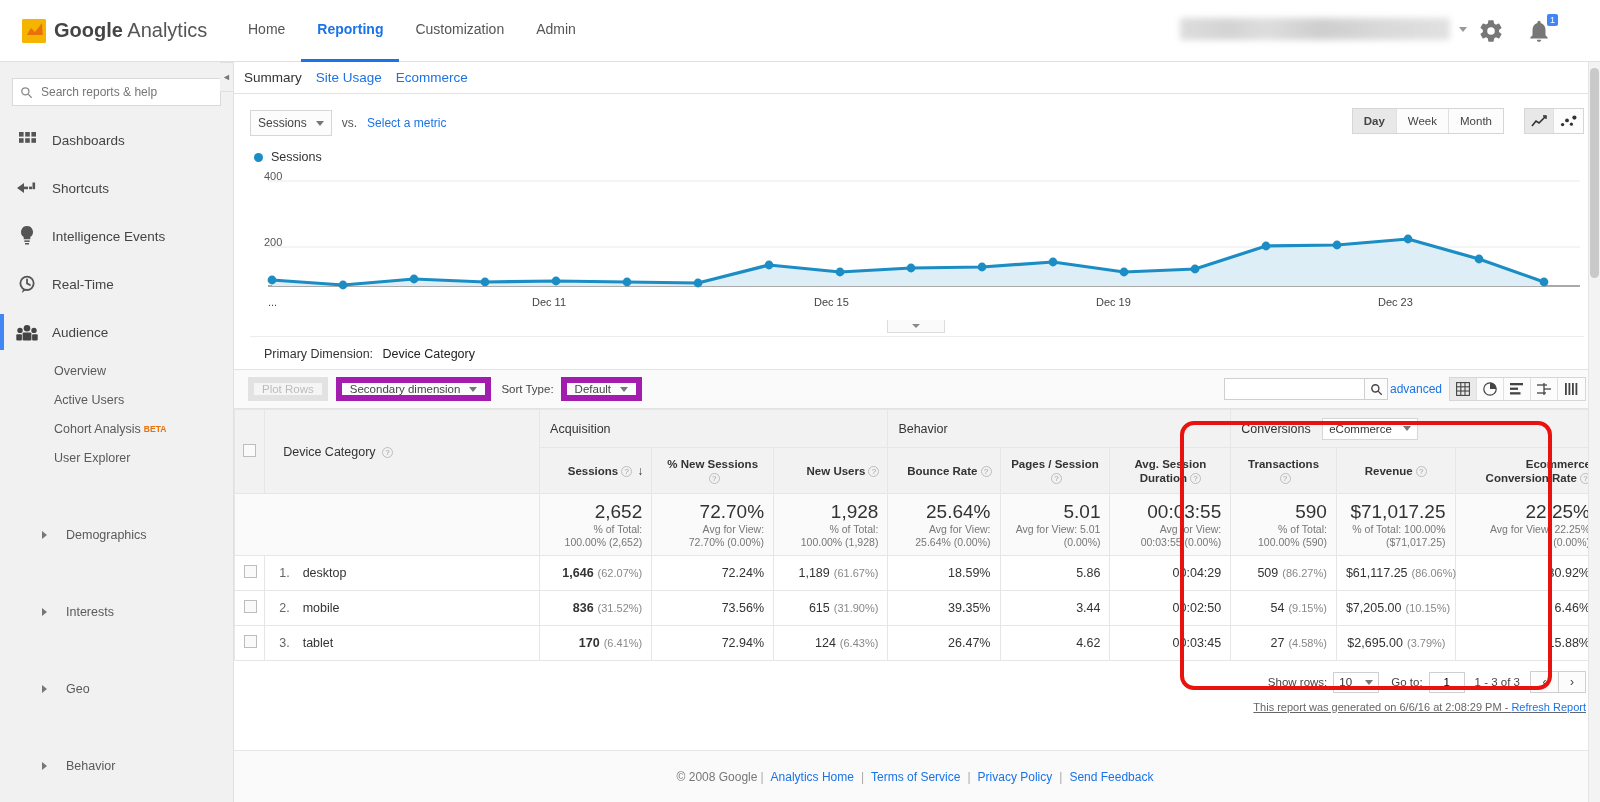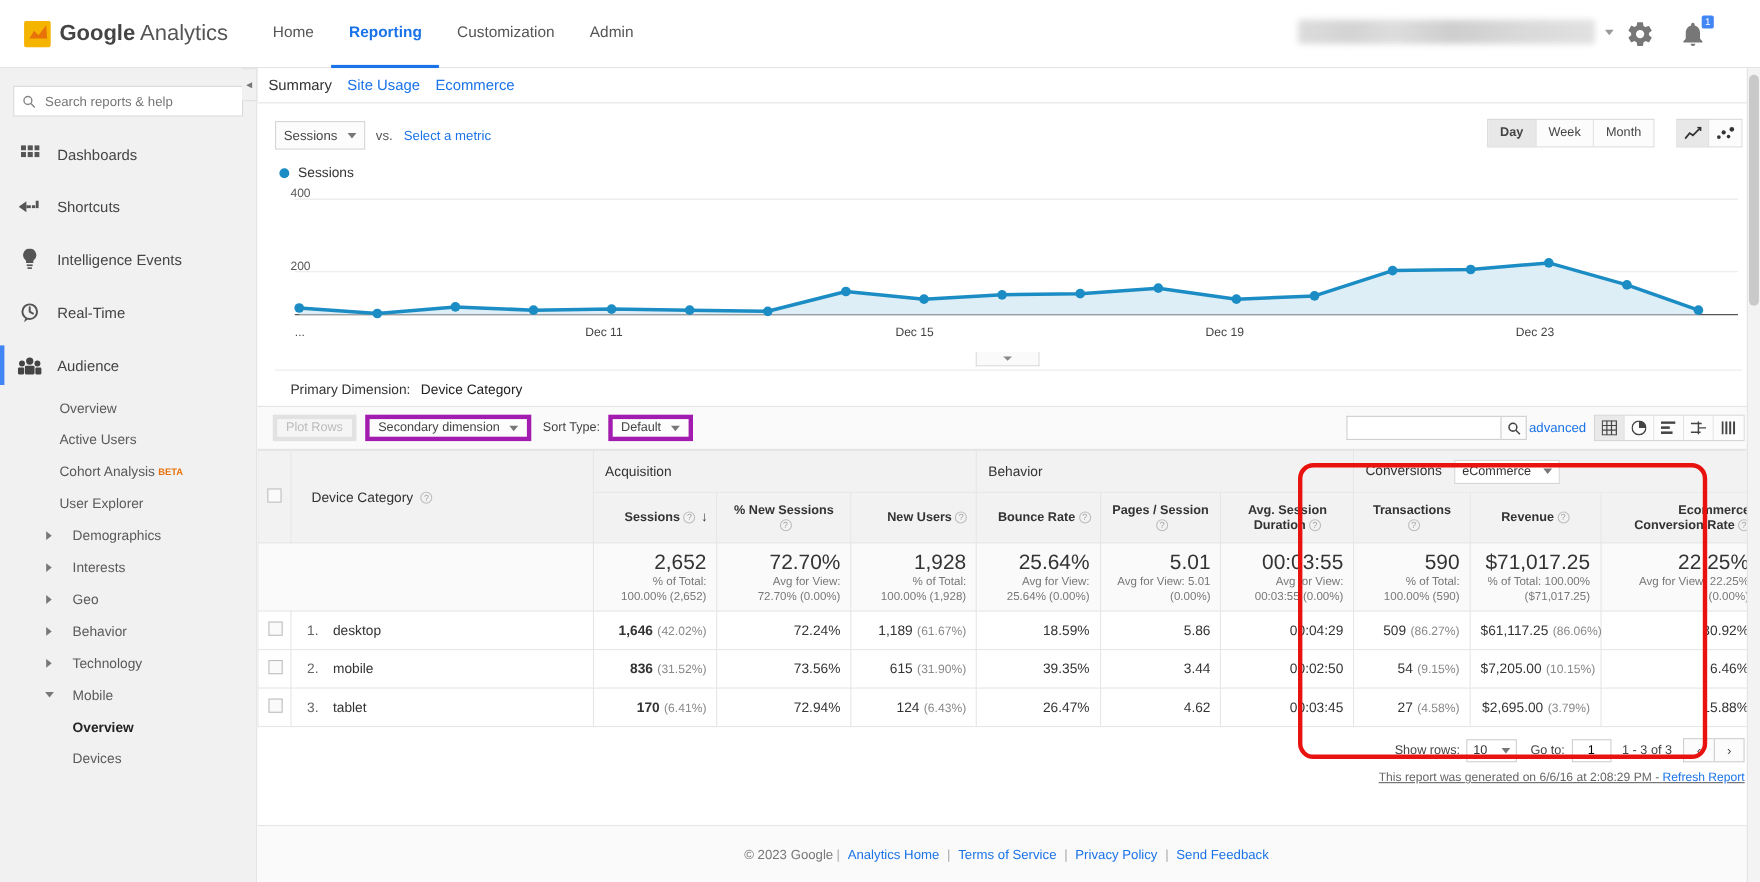--- a/index.html
+++ b/index.html
@@ -74,21 +74,21 @@
   .nav-item.sel::before {
     content:""; position:absolute; left:0; top:6px; bottom:6px; width:4px; background:#4285f4;
   }
   .nav-ico { width:26px; height:22px; margin-right:12px; flex:0 0 auto;
              display:flex; align-items:center; justify-content:center; }
   .subitem {
     display:flex; align-items:center; height:29px; padding-left:54px;
     font-size:12.5px; color:#5a5a5a; cursor:pointer; position:relative;
   }
   .subitem.bold { font-weight:bold; color:#222; padding-left:66px; }
-  .subitem.child { padding-left:66px; }
+  .subitem.child { padding-left:66px;margin-top:48px; }
   .subitem .tri {
     position:absolute; left:42px; top:11px; width:0;height:0;
     border-top:4px solid transparent;border-bottom:4px solid transparent;border-left:5px solid #777;
   }
   .subitem .tri.open {
     border-left:4px solid transparent;border-right:4px solid transparent;border-top:5px solid #777;
     top:12px; left:41px;
   }
   .beta { color:#e8710a; font-size:8.5px; font-weight:bold; margin-left:3px; vertical-align:super; }
 
@@ -149,21 +149,21 @@
 
   .primary-dim { padding:10px 0 8px 14px; font-size:12.5px; color:#333; border-top:1px solid #ececec; margin-top:18px;}
   .primary-dim b { font-weight:normal; }
   .primary-dim .dimname { color:#222; margin-left:6px; }
 
   .table-toolbar {
     height:40px; background:#fafafa; border-top:1px solid #e3e3e3; border-bottom:1px solid #e3e3e3;
     display:flex; align-items:center; padding:0 14px; position:relative;
   }
   .btn-flat {
-    height:24px; border:4px solid #a21caf; background:#fcfcfc; display:flex; align-items:center;
+    height:24px; border:6px solid #a21caf; background:#fcfcfc; display:flex; align-items:center;
     padding:0 8px; font-size:11.5px; color:#444; margin-right:8px; cursor:pointer;
   }
   .btn-flat.disabled { color:#bbb; background:#f5f5f5; border-color:#e2e2e2; }
   .sorttype-lbl { font-size:11.5px; color:#444; margin:0 7px 0 2px; }
 
   .tbl-search { position:absolute; right:212px; display:flex; align-items:center; }
   .tbl-search input {
     width:140px; height:22px; border:1px solid #cfcfcf; border-right:none; outline:none;
     font-size:12px; padding:0 5px; font-family:"Liberation Sans", sans-serif;
   }
@@ -687,21 +687,21 @@
           <div class="sum-sub">(0.00%)</div>
         </td>
       </tr>
 
       <tr class="drow">
         <td style="text-align:center"><span class="cb"></span></td>
         <td style="padding-left:14px">
           <span class="idx">1.</span>
           <a class="dim-link">desktop</a>
         </td>
-        <td class="num"><b>1,646</b><span class="pct">(42.02%)</span></td>
+        <td class="num"><b>1,646</b><span class="pct">(62.07%)</span></td>
         <td class="num">72.24%</td>
         <td class="num"><span>1,189</span><span class="pct">(61.67%)</span></td>
         <td class="num">18.59%</td>
         <td class="num">5.86</td>
         <td class="num">00:04:29</td>
         <td class="num"><span>509</span><span class="pct">(86.27%)</span></td>
         <td class="num"><span>$61,117.25</span><span class="pct">(86.06%)</span></td>
         <td class="num">30.92%</td>
       </tr>
 
@@ -755,21 +755,21 @@
     </div>
 
     <div class="gen-line">
       <span>This report was generated on 6/6/16 at 2:08:29 PM - </span><a>Refresh Report</a>
     </div>
   </div>
 
   <div class="redbox" style="left:1180px; top:421px; width:372px; height:269px;"></div>
 
   <div class="page-footer">
-    <span>© 2023 Google</span>
+    <span>© 2008 Google</span>
     <span class="sep">|</span>
     <a>Analytics Home</a>
     <span class="sep">|</span>
     <a>Terms of Service</a>
     <span class="sep">|</span>
     <a>Privacy Policy</a>
     <span class="sep">|</span>
     <a>Send Feedback</a>
   </div>
 

